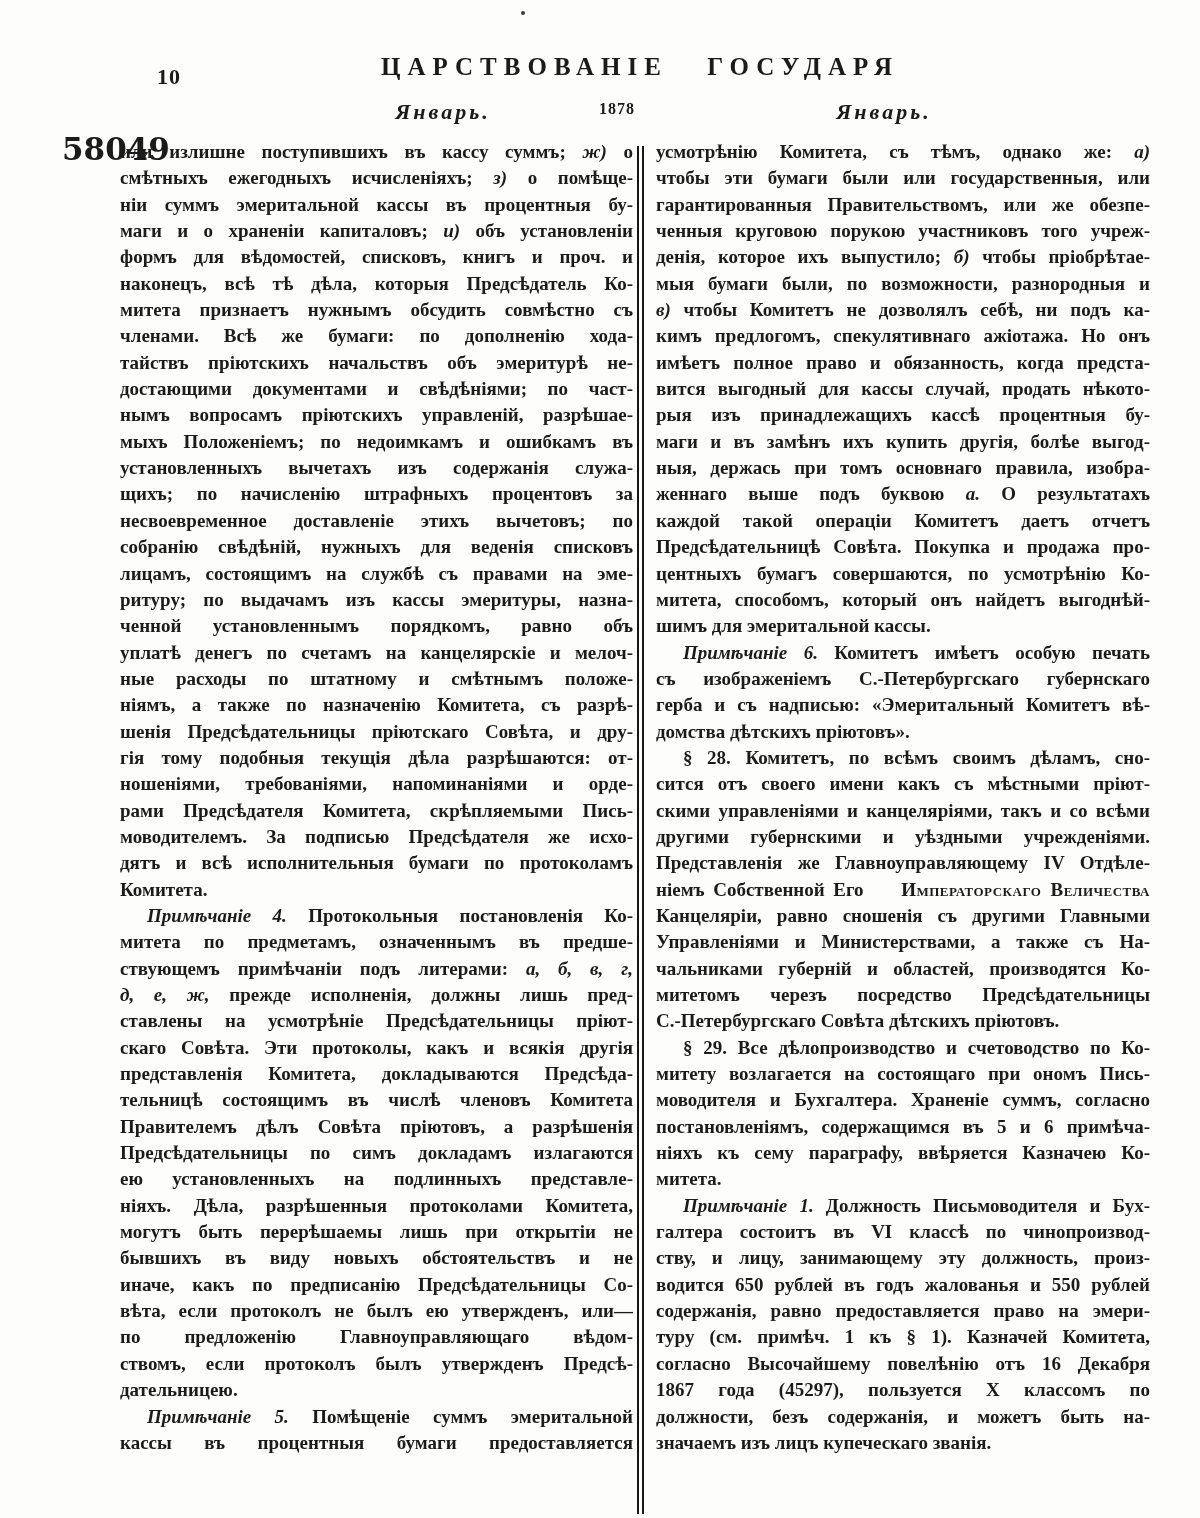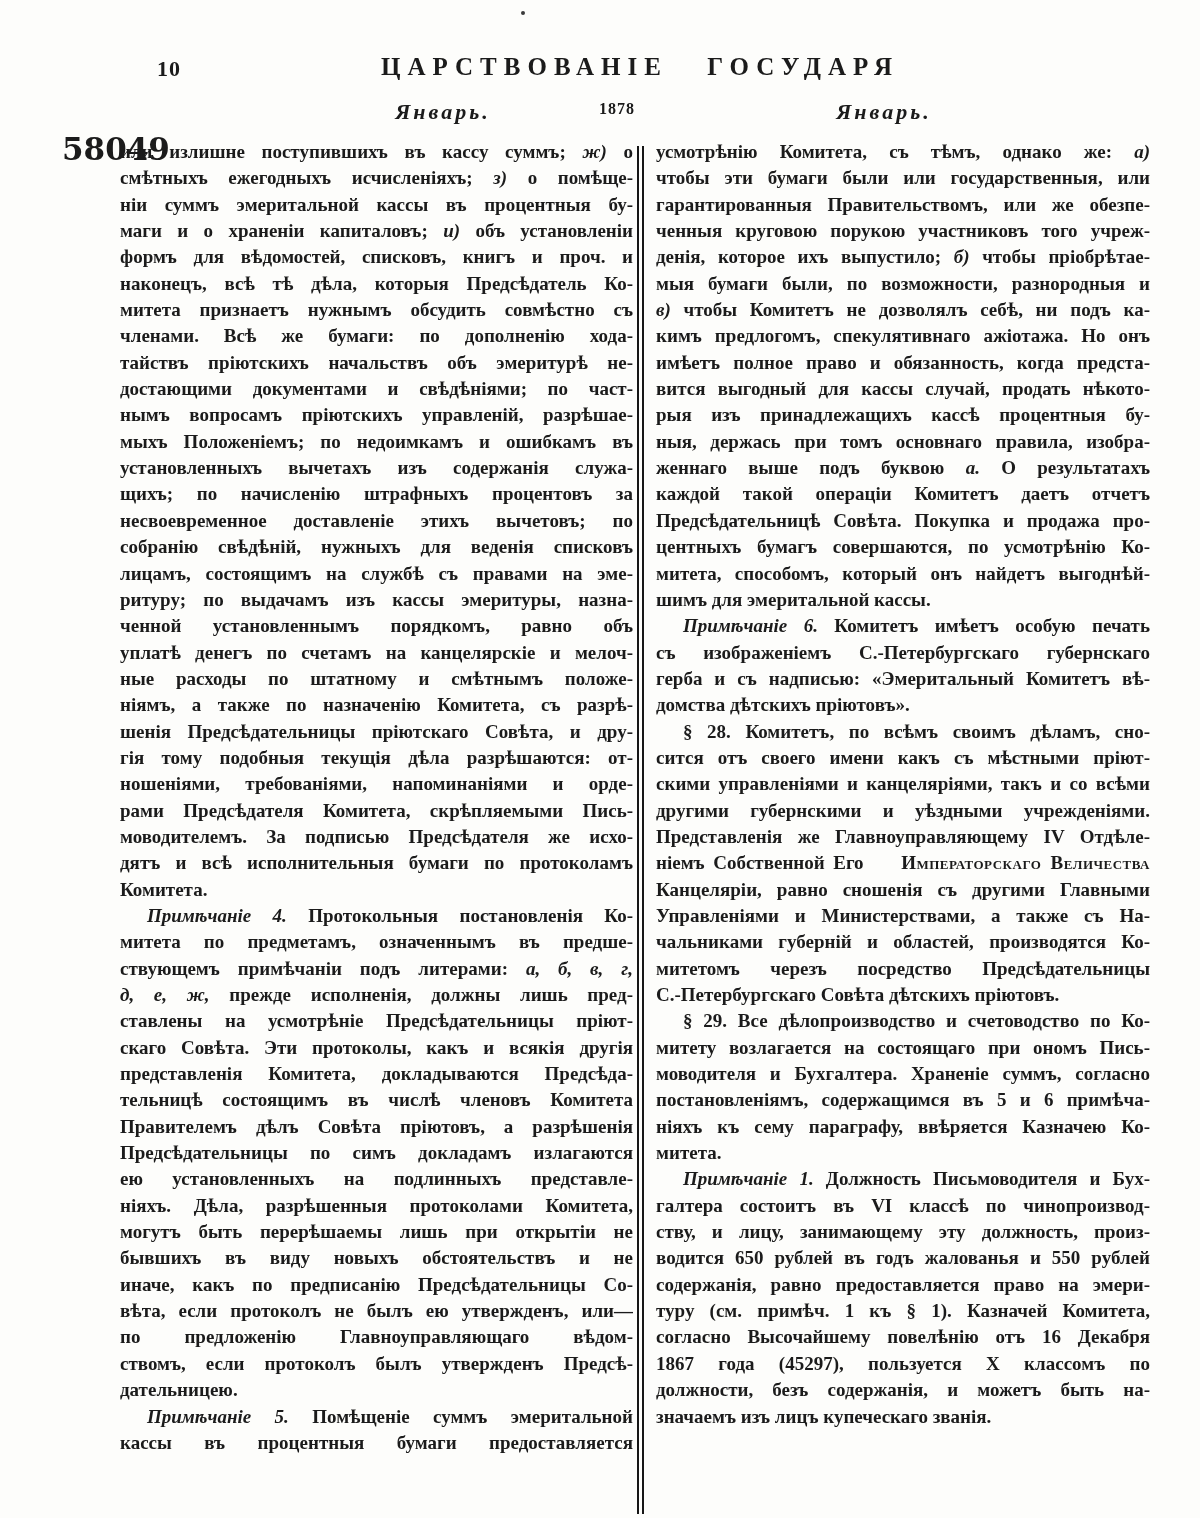--- a/index.html
+++ b/index.html
@@ -3,21 +3,21 @@
 <meta charset="utf-8">
 <style>
   html,body { margin:0; padding:0; background:#ffffff; }
   .page {
     position:relative; width:1200px; height:1518px;
     background:#fdfdfb; color:#1b1b1b; overflow:hidden;
     font-family:"Liberation Serif","DejaVu Serif",serif;
     font-weight:700;
   }
   
-  .page-number { position:absolute; left:157px; top:56px; font-size:22px; letter-spacing:1px; }
+  .page-number { position:absolute; left:157px; top:64px; font-size:22px; letter-spacing:1px; }
   .running-title {
     position:absolute; left:640px; top:53px; transform:translateX(-50%);
     font-size:25px; letter-spacing:7px; word-spacing:26px; white-space:nowrap;
   }
   .month { position:absolute; top:99px; font-size:22px; font-style:italic; letter-spacing:3px; white-space:nowrap; }
   .month-left  { left:443px; transform:translateX(-50%); }
   .month-right { left:884px; transform:translateX(-50%); }
   .year { position:absolute; top:100px; left:617px; transform:translateX(-50%); font-size:16px; letter-spacing:1px; }
   .act-number {
     position:absolute; left:62px; top:131px; font-size:31px; letter-spacing:0px;
@@ -119,20 +119,21 @@
       <div class="line"><span>чтобы эти бумаги были или государственныя, или</span></div>
       <div class="line"><span>гарантированныя Правительствомъ, или же обезпе-</span></div>
       <div class="line"><span>ченныя круговою порукою участниковъ того учреж-</span></div>
       <div class="line"><span>денія, которое ихъ выпустило; </span><span class="i">б)</span><span> чтобы пріобрѣтае-</span></div>
       <div class="line"><span>мыя бумаги были, по возможности, разнородныя и</span></div>
       <div class="line"><span class="i">в)</span><span> чтобы Комитетъ не дозволялъ себѣ, ни подъ ка-</span></div>
       <div class="line"><span>кимъ предлогомъ, спекулятивнаго ажіотажа. Но онъ</span></div>
       <div class="line"><span>имѣетъ полное право и обязанность, когда предста-</span></div>
       <div class="line"><span>вится выгодный для кассы случай, продать нѣкото-</span></div>
       <div class="line"><span>рыя изъ принадлежащихъ кассѣ процентныя бу-</span></div>
+      <div class="line"><span>маги и въ замѣнъ ихъ купить другія, болѣе выгод-</span></div>
       <div class="line"><span>ныя, держась при томъ основнаго правила, изобра-</span></div>
       <div class="line"><span>женнаго выше подъ буквою </span><span class="i">а.</span><span> О результатахъ</span></div>
       <div class="line"><span>каждой такой операціи Комитетъ даетъ отчетъ</span></div>
       <div class="line"><span>Предсѣдательницѣ Совѣта. Покупка и продажа про-</span></div>
       <div class="line"><span>центныхъ бумагъ совершаются, по усмотрѣнію Ко-</span></div>
       <div class="line"><span>митета, способомъ, который онъ найдетъ выгоднѣй-</span></div>
       <div class="line end"><span>шимъ для эмеритальной кассы.</span></div>
       <div class="line ind"><span class="i">Примѣчаніе 6.</span><span> Комитетъ имѣетъ особую печать</span></div>
       <div class="line"><span>съ изображеніемъ С.-Петербургскаго губернскаго</span></div>
       <div class="line"><span>герба и съ надписью: «Эмеритальный Комитетъ вѣ-</span></div>

